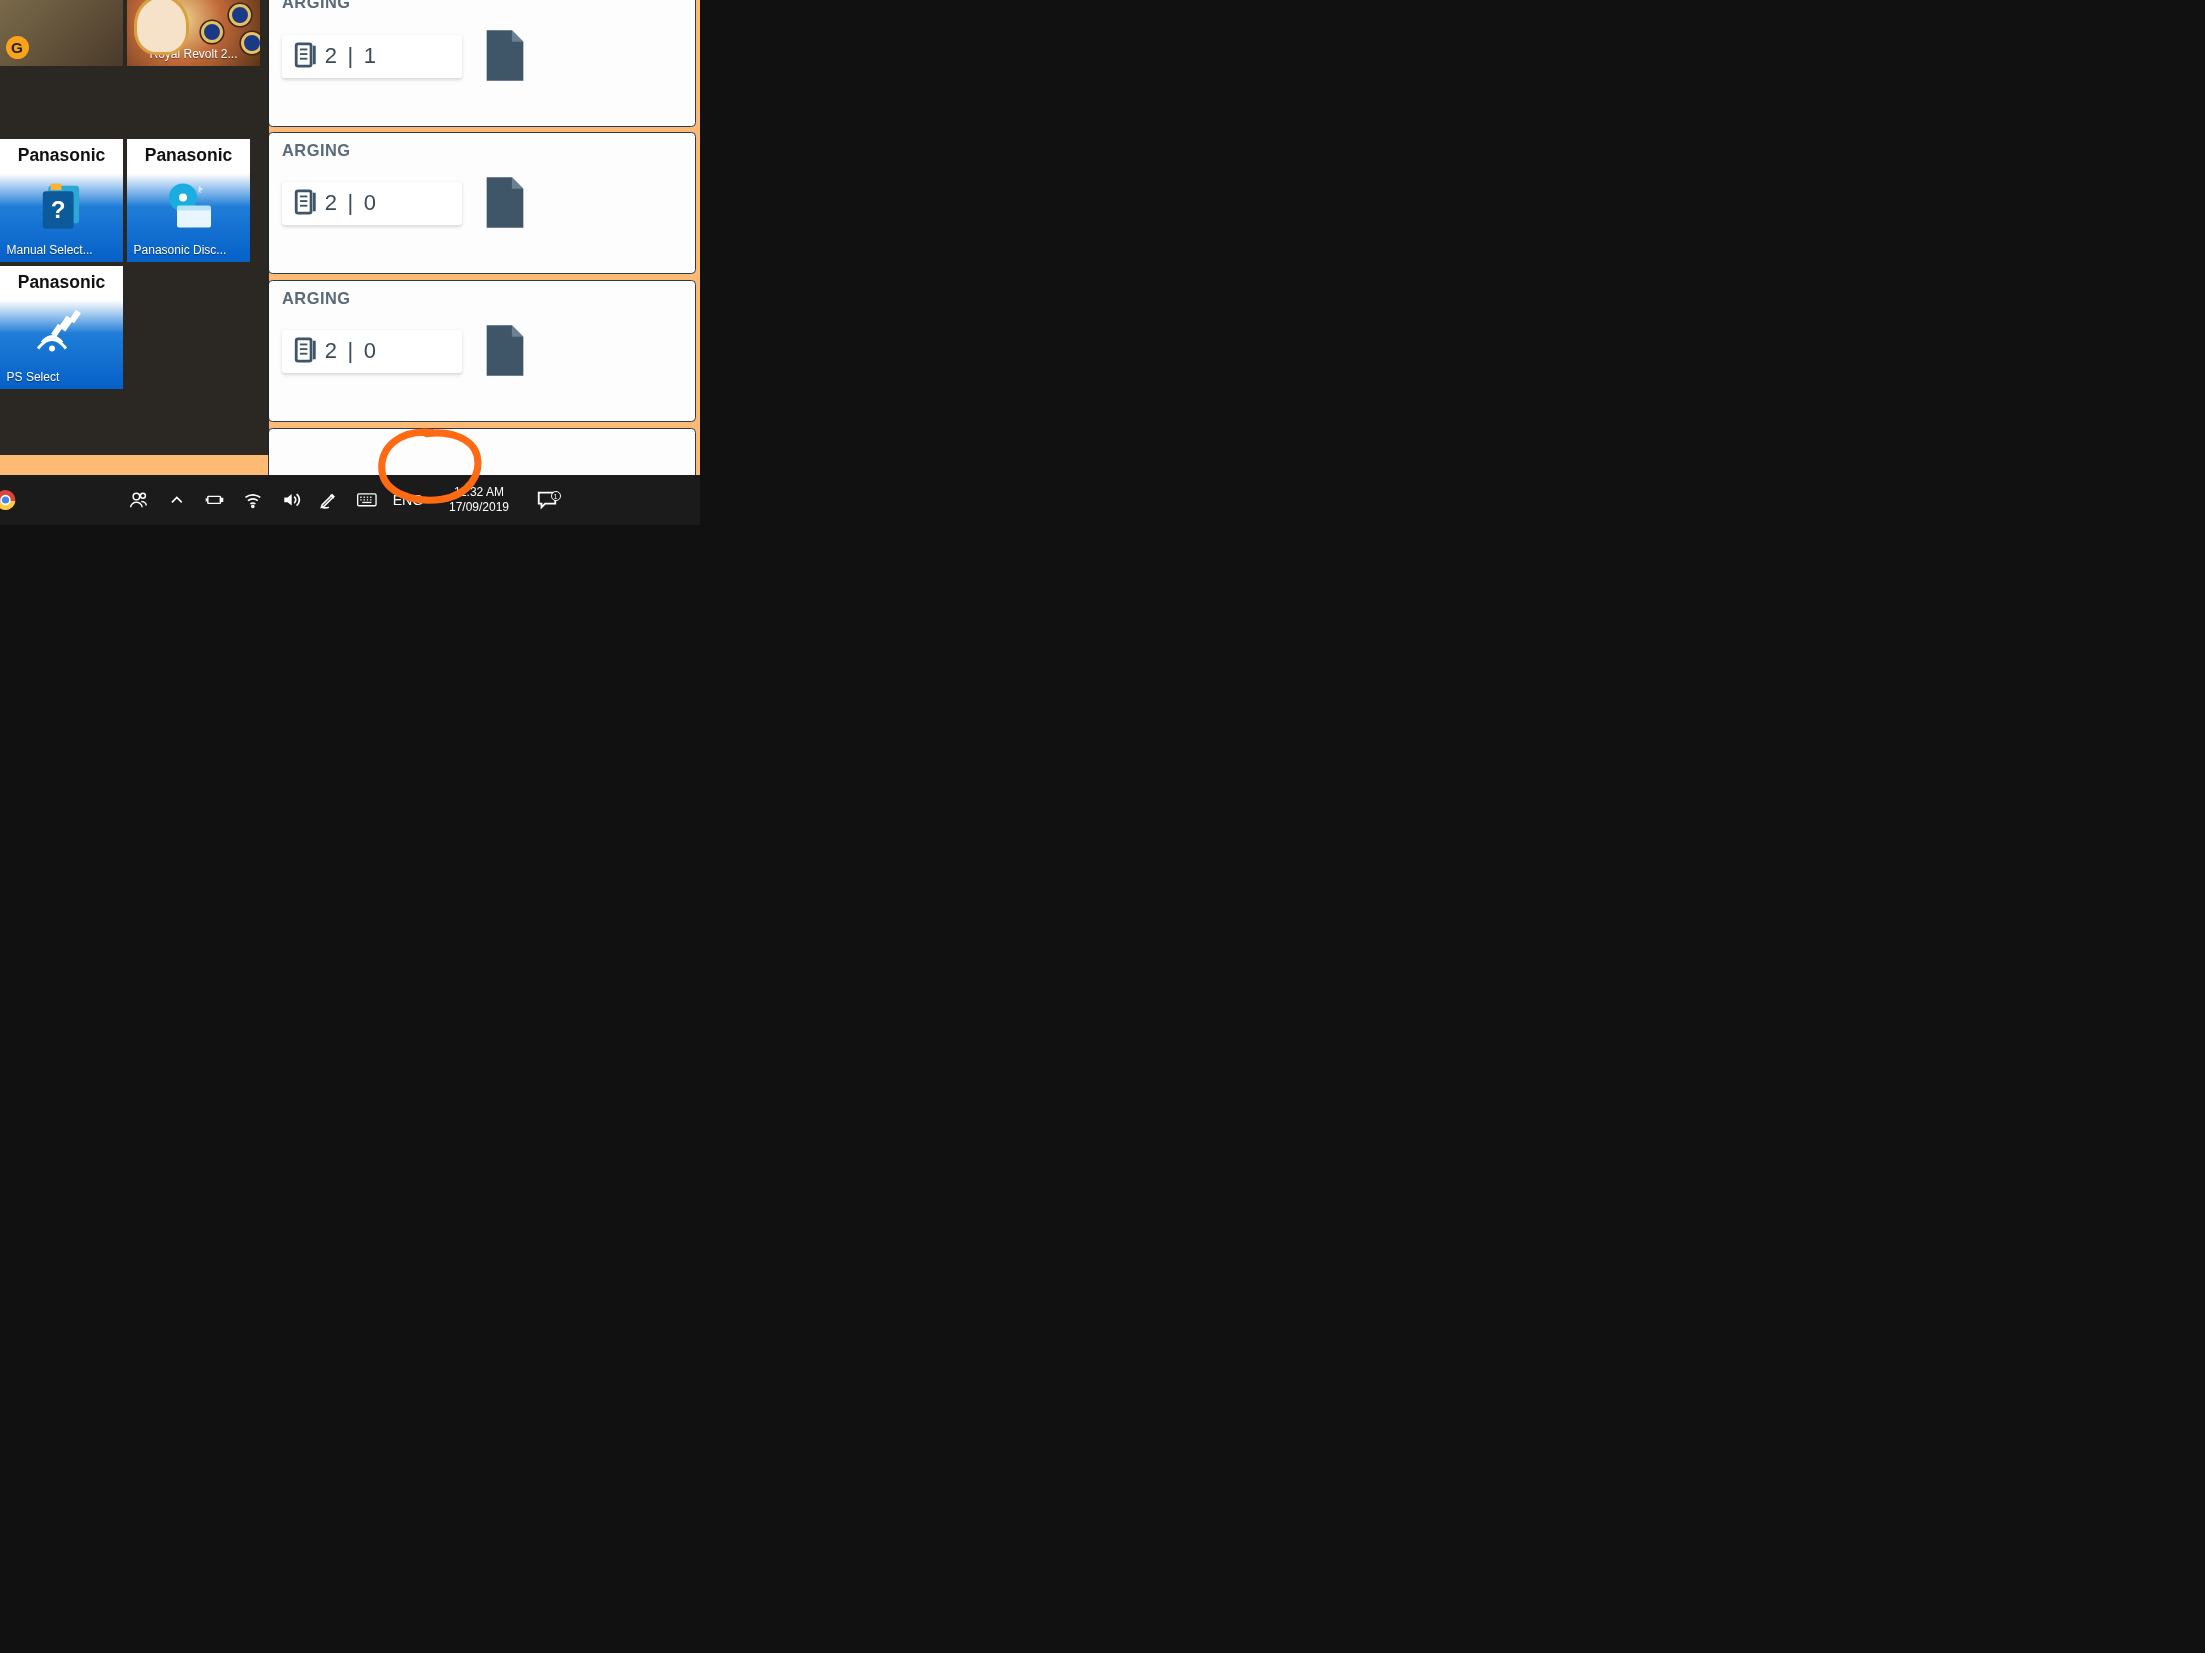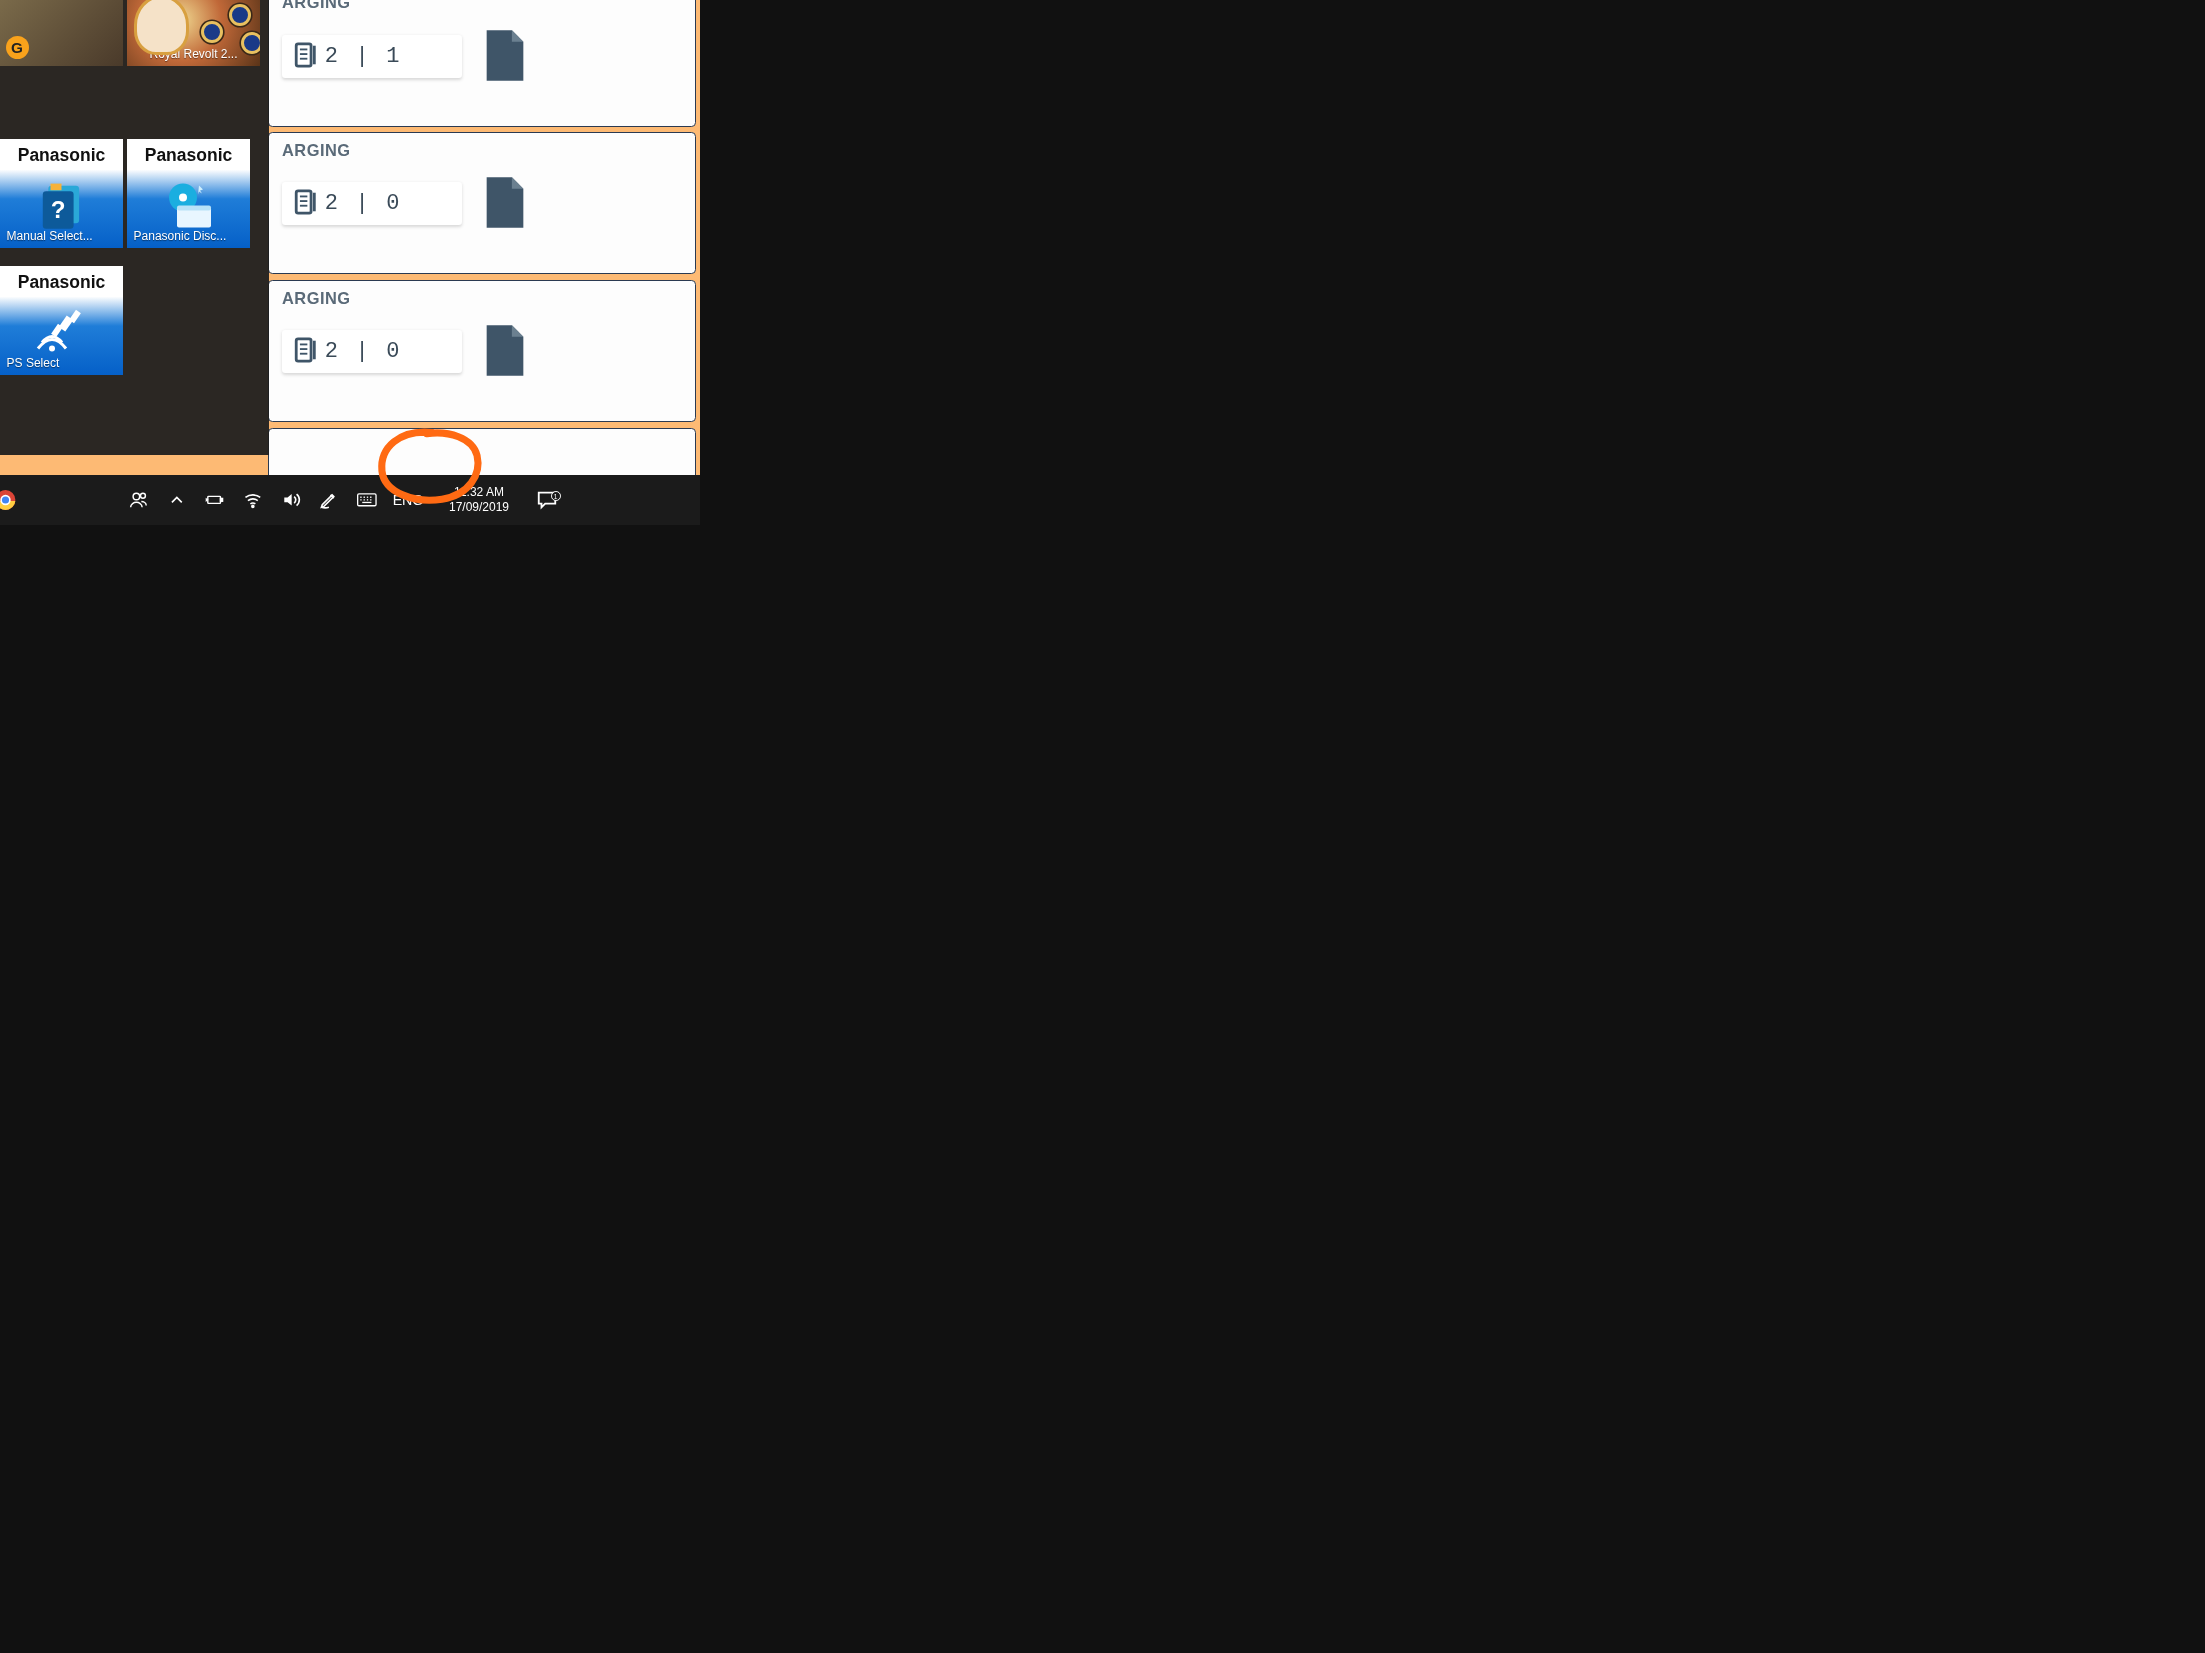--- a/index.html
+++ b/index.html
@@ -31,21 +31,21 @@
   .bg-panel.p3 { top: 280px; height: 142px; }
   .bg-panel.p4 { top: 428px; height: 66px; }
   .bg-label {
     font-size: 16.4px;
     font-weight: 700;
     color: #5a6a78;
     letter-spacing: 0.5px;
     margin-bottom: 15.3px;
     font-family: "Segoe UI", Arial, sans-serif;
   }
-  .bg-row { display: flex; align-items: center; gap: 20px; font-family: Liberation Mono, monospace; }
+  .bg-row { display: flex; align-items: center; gap: 20px; }
   .bg-input {
     display: flex;
     align-items: center;
     background: #fff;
     border-radius: 3.3px;
     box-shadow: 0 1.1px 3.3px rgba(0,0,0,0.15);
     padding: 5.5px 12px;
     width: 180px;
     height: 43px;
     gap: 7.7px;
@@ -115,21 +115,21 @@
   .gameloft {
     position:absolute; left:5.5px; bottom:6.6px;
     width:23px; height:23px; border-radius:50%;
     background:#f9a21b;
     display:flex; align-items:center; justify-content:center;
     font-weight:900; font-size:15.3px; color:#222;
   }
 
   
   .tile.pan {
-    width: 123px; height: 109px;
+    width: 123px; height: 123px;
     background: linear-gradient(to bottom, #ffffff 0%, #ffffff 28%, #1f7dd8 55%, #0560c8 100%);
     justify-content: flex-end;
   }
   .pan-brand {
     position: absolute; top: 5.5px; left: 0; right: 0;
     text-align: center;
     font-size: 17.5px;
     font-weight: 800;
     color: #111;
     letter-spacing: 0px;

